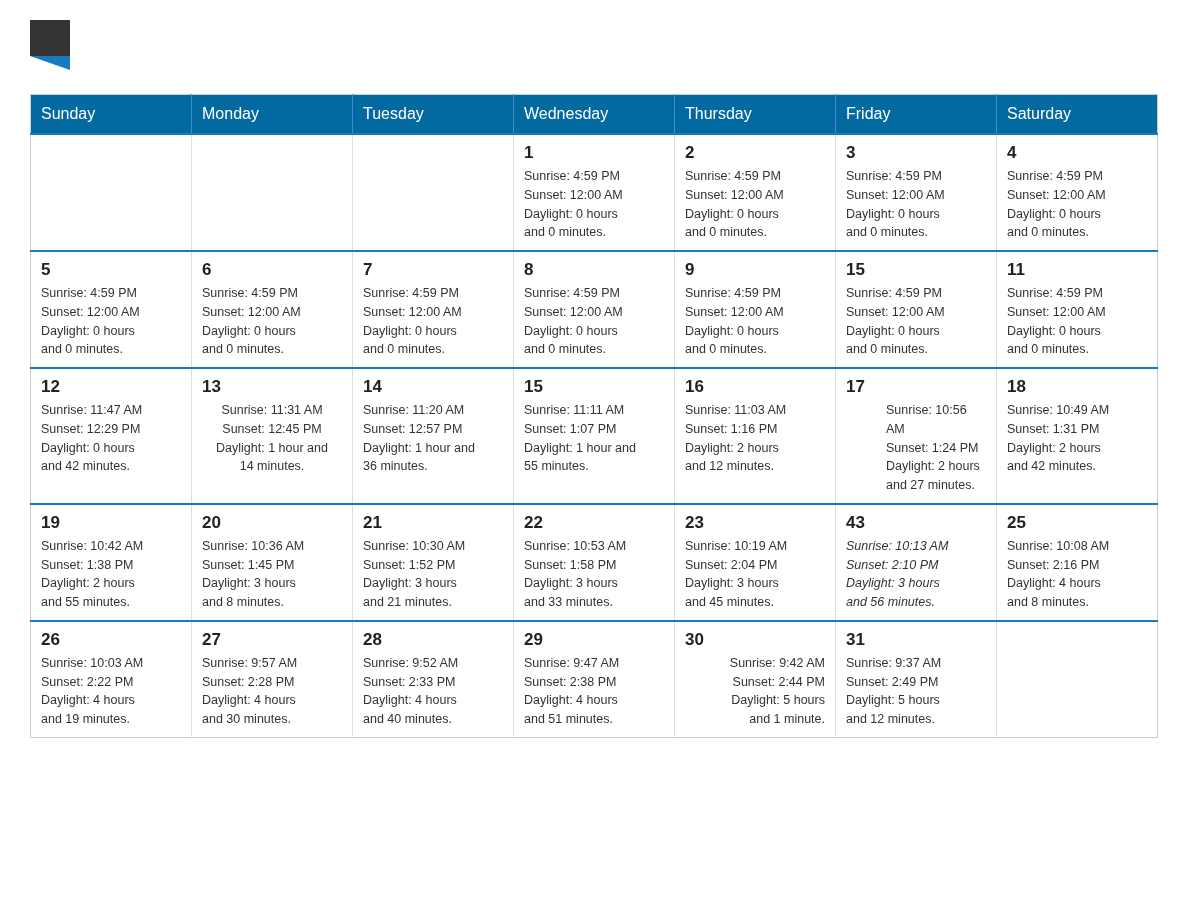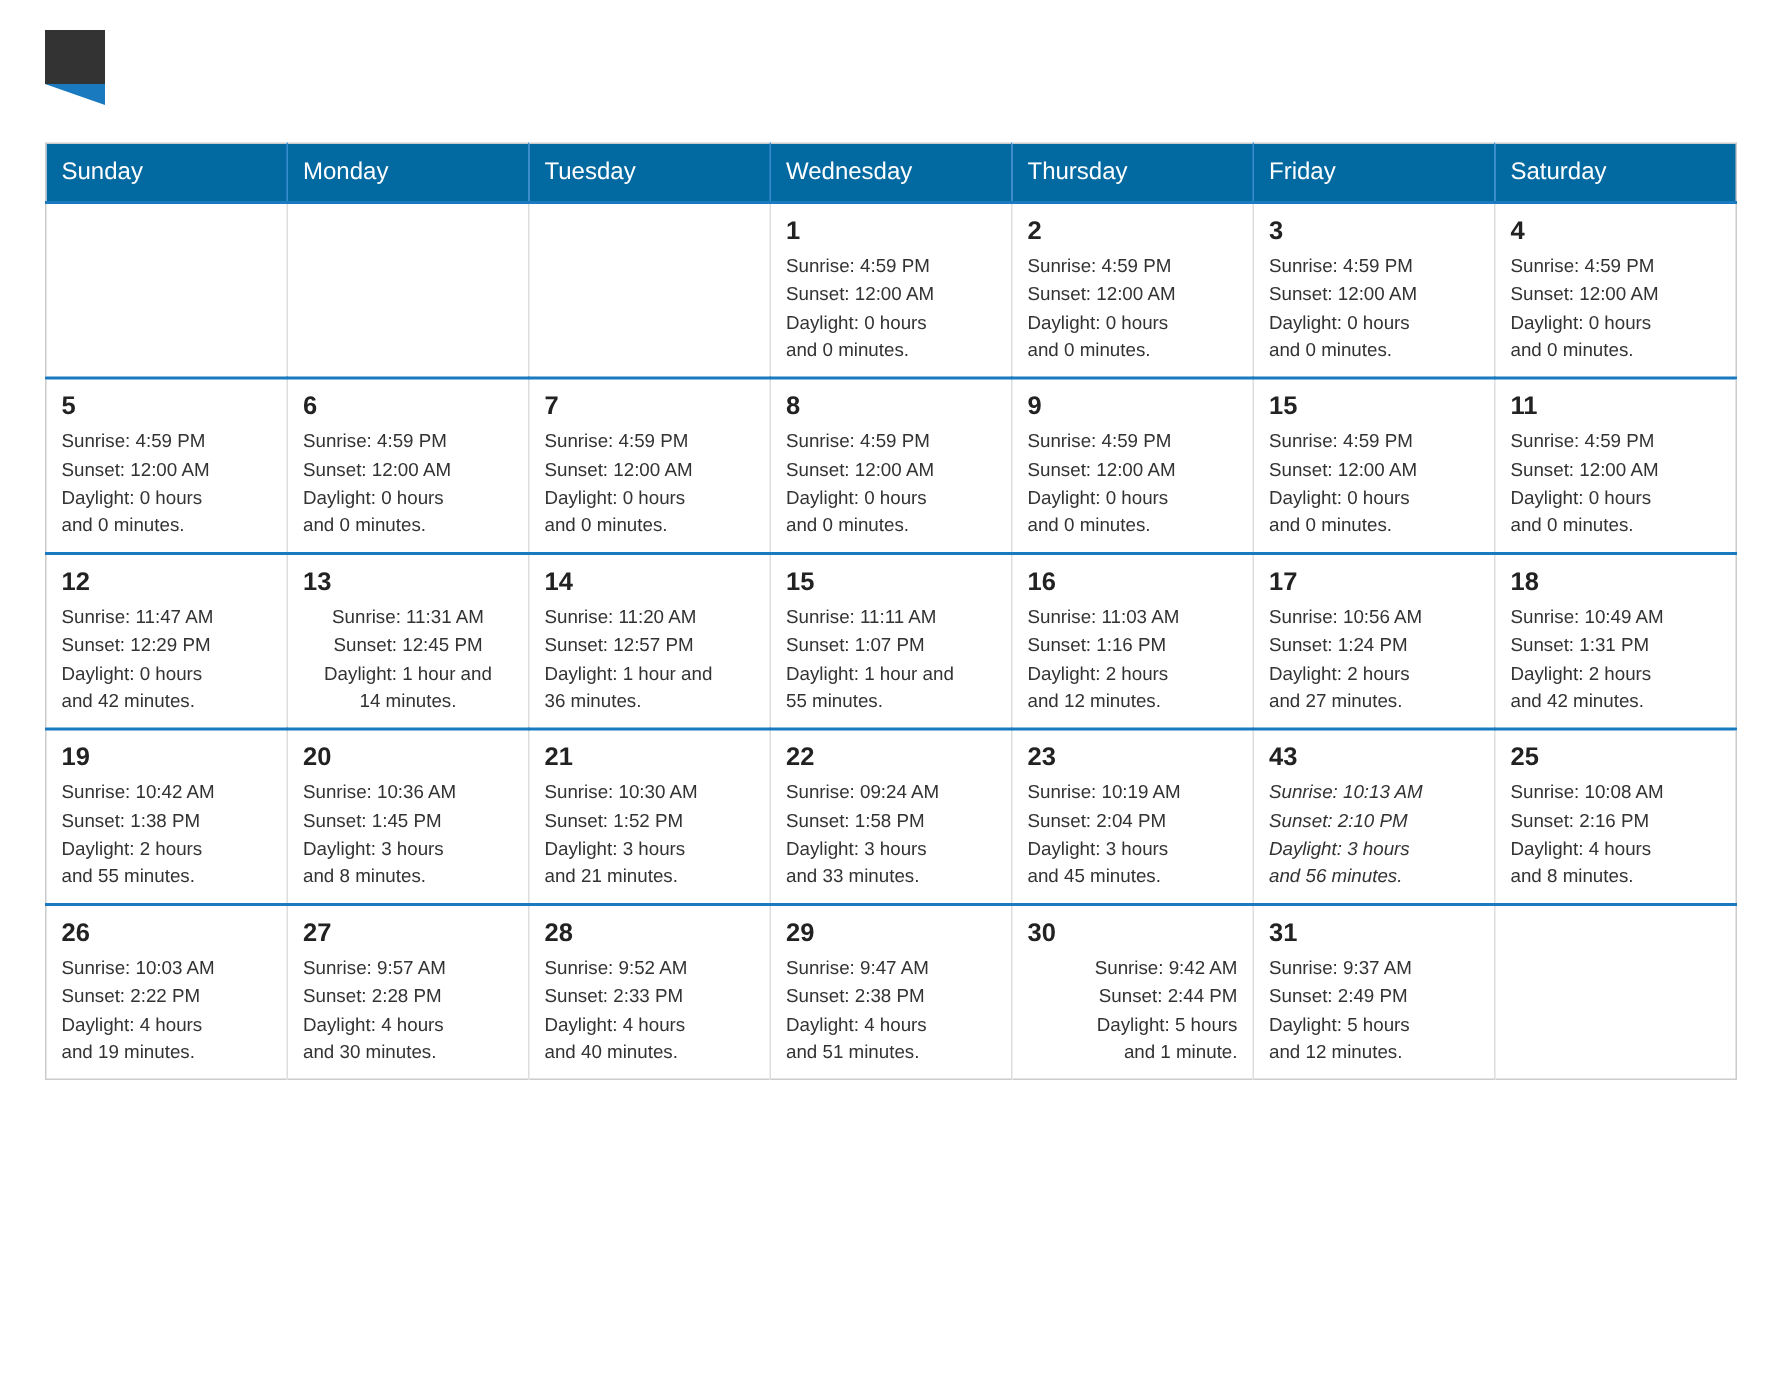--- a/index.html
+++ b/index.html
@@ -245,21 +245,21 @@
         </td>
         <td>
           <span class="day-number">16</span>
           <div class="day-info" style="white-space: pre-line;">Sunrise: 11:03 AM
 Sunset: 1:16 PM
 Daylight: 2 hours
 and 12 minutes.</div>
         </td>
         <td>
           <span class="day-number">17</span>
-          <div class="day-info" style="white-space: pre-line;">Sunrise: 10:56 AM
+          <div class="day-info" style="white-space: pre-line; margin-left: 40px;">Sunrise: 10:56 AM
 Sunset: 1:24 PM
 Daylight: 2 hours
 and 27 minutes.</div>
         </td>
         <td>
           <span class="day-number">18</span>
           <div class="day-info" style="white-space: pre-line;">Sunrise: 10:49 AM
 Sunset: 1:31 PM
 Daylight: 2 hours
 and 42 minutes.</div>
@@ -282,21 +282,21 @@
         </td>
         <td>
           <span class="day-number">21</span>
           <div class="day-info" style="white-space: pre-line;">Sunrise: 10:30 AM
 Sunset: 1:52 PM
 Daylight: 3 hours
 and 21 minutes.</div>
         </td>
         <td>
           <span class="day-number">22</span>
-          <div class="day-info" style="white-space: pre-line;">Sunrise: 09:24 AM
+          <div class="day-info" style="white-space: pre-line;">Sunrise: 10:53 AM
 Sunset: 1:58 PM
 Daylight: 3 hours
 and 33 minutes.</div>
         </td>
         <td>
           <span class="day-number">23</span>
           <div class="day-info" style="white-space: pre-line;">Sunrise: 10:19 AM
 Sunset: 2:04 PM
 Daylight: 3 hours
 and 45 minutes.</div>

